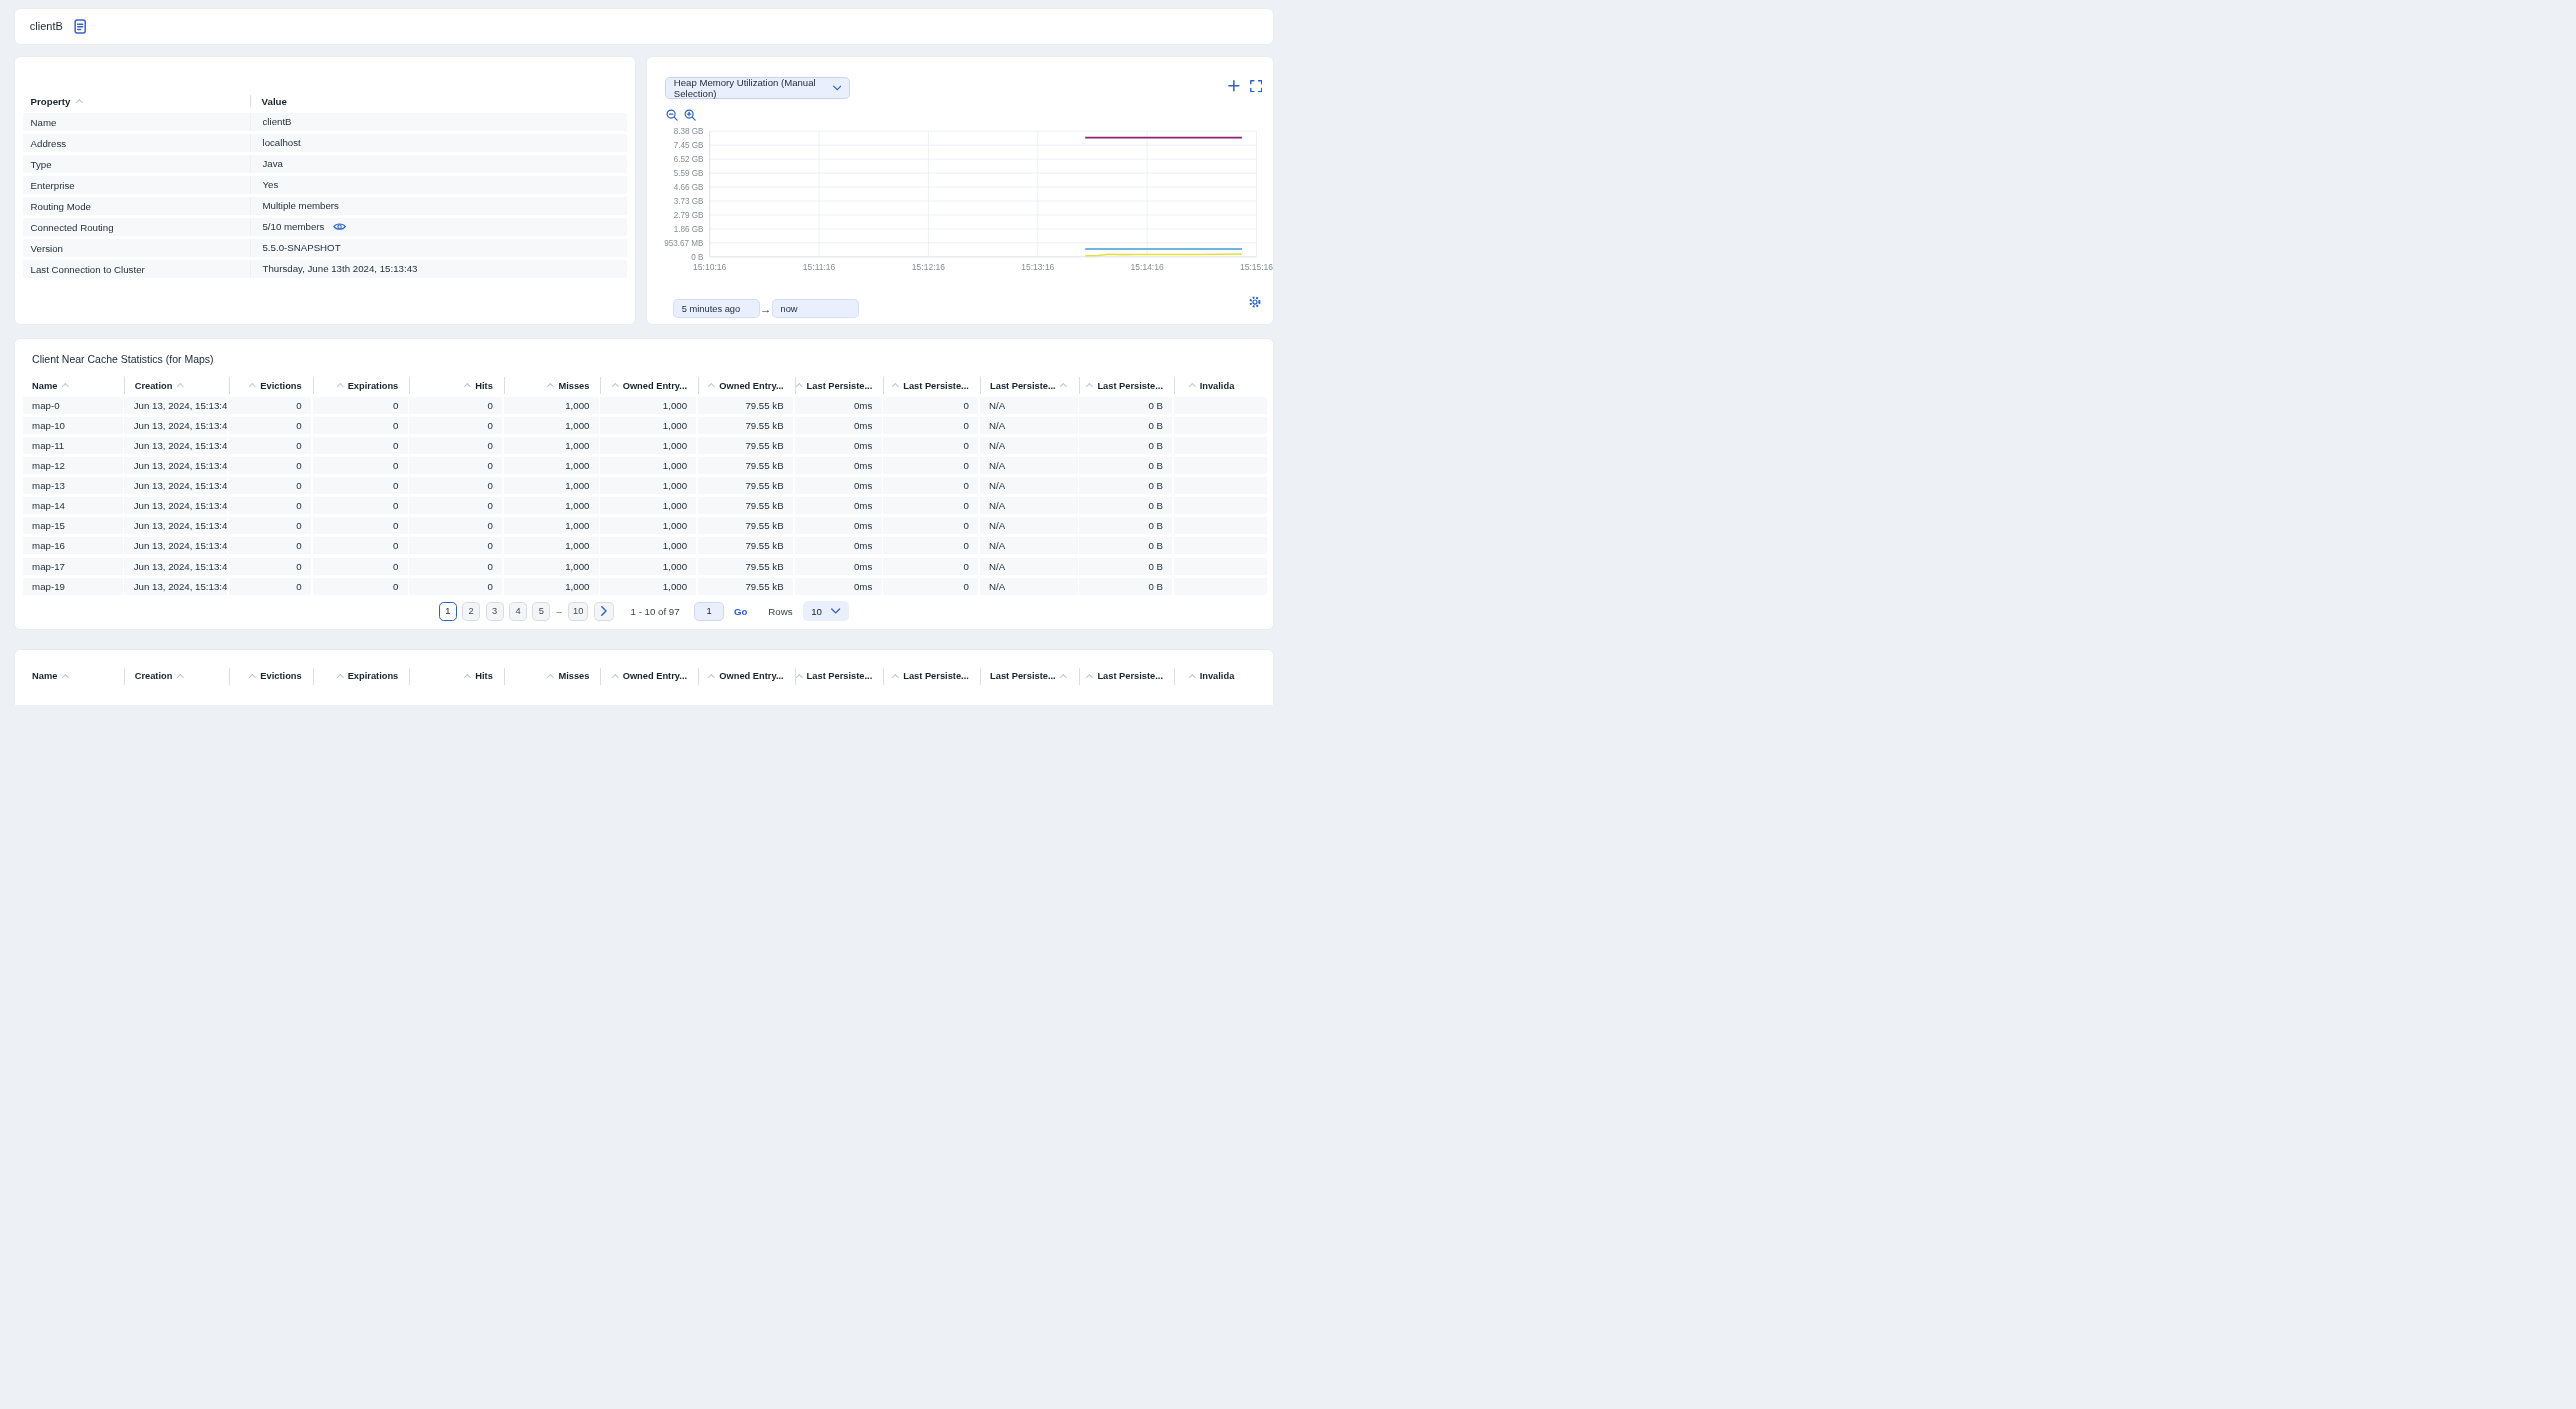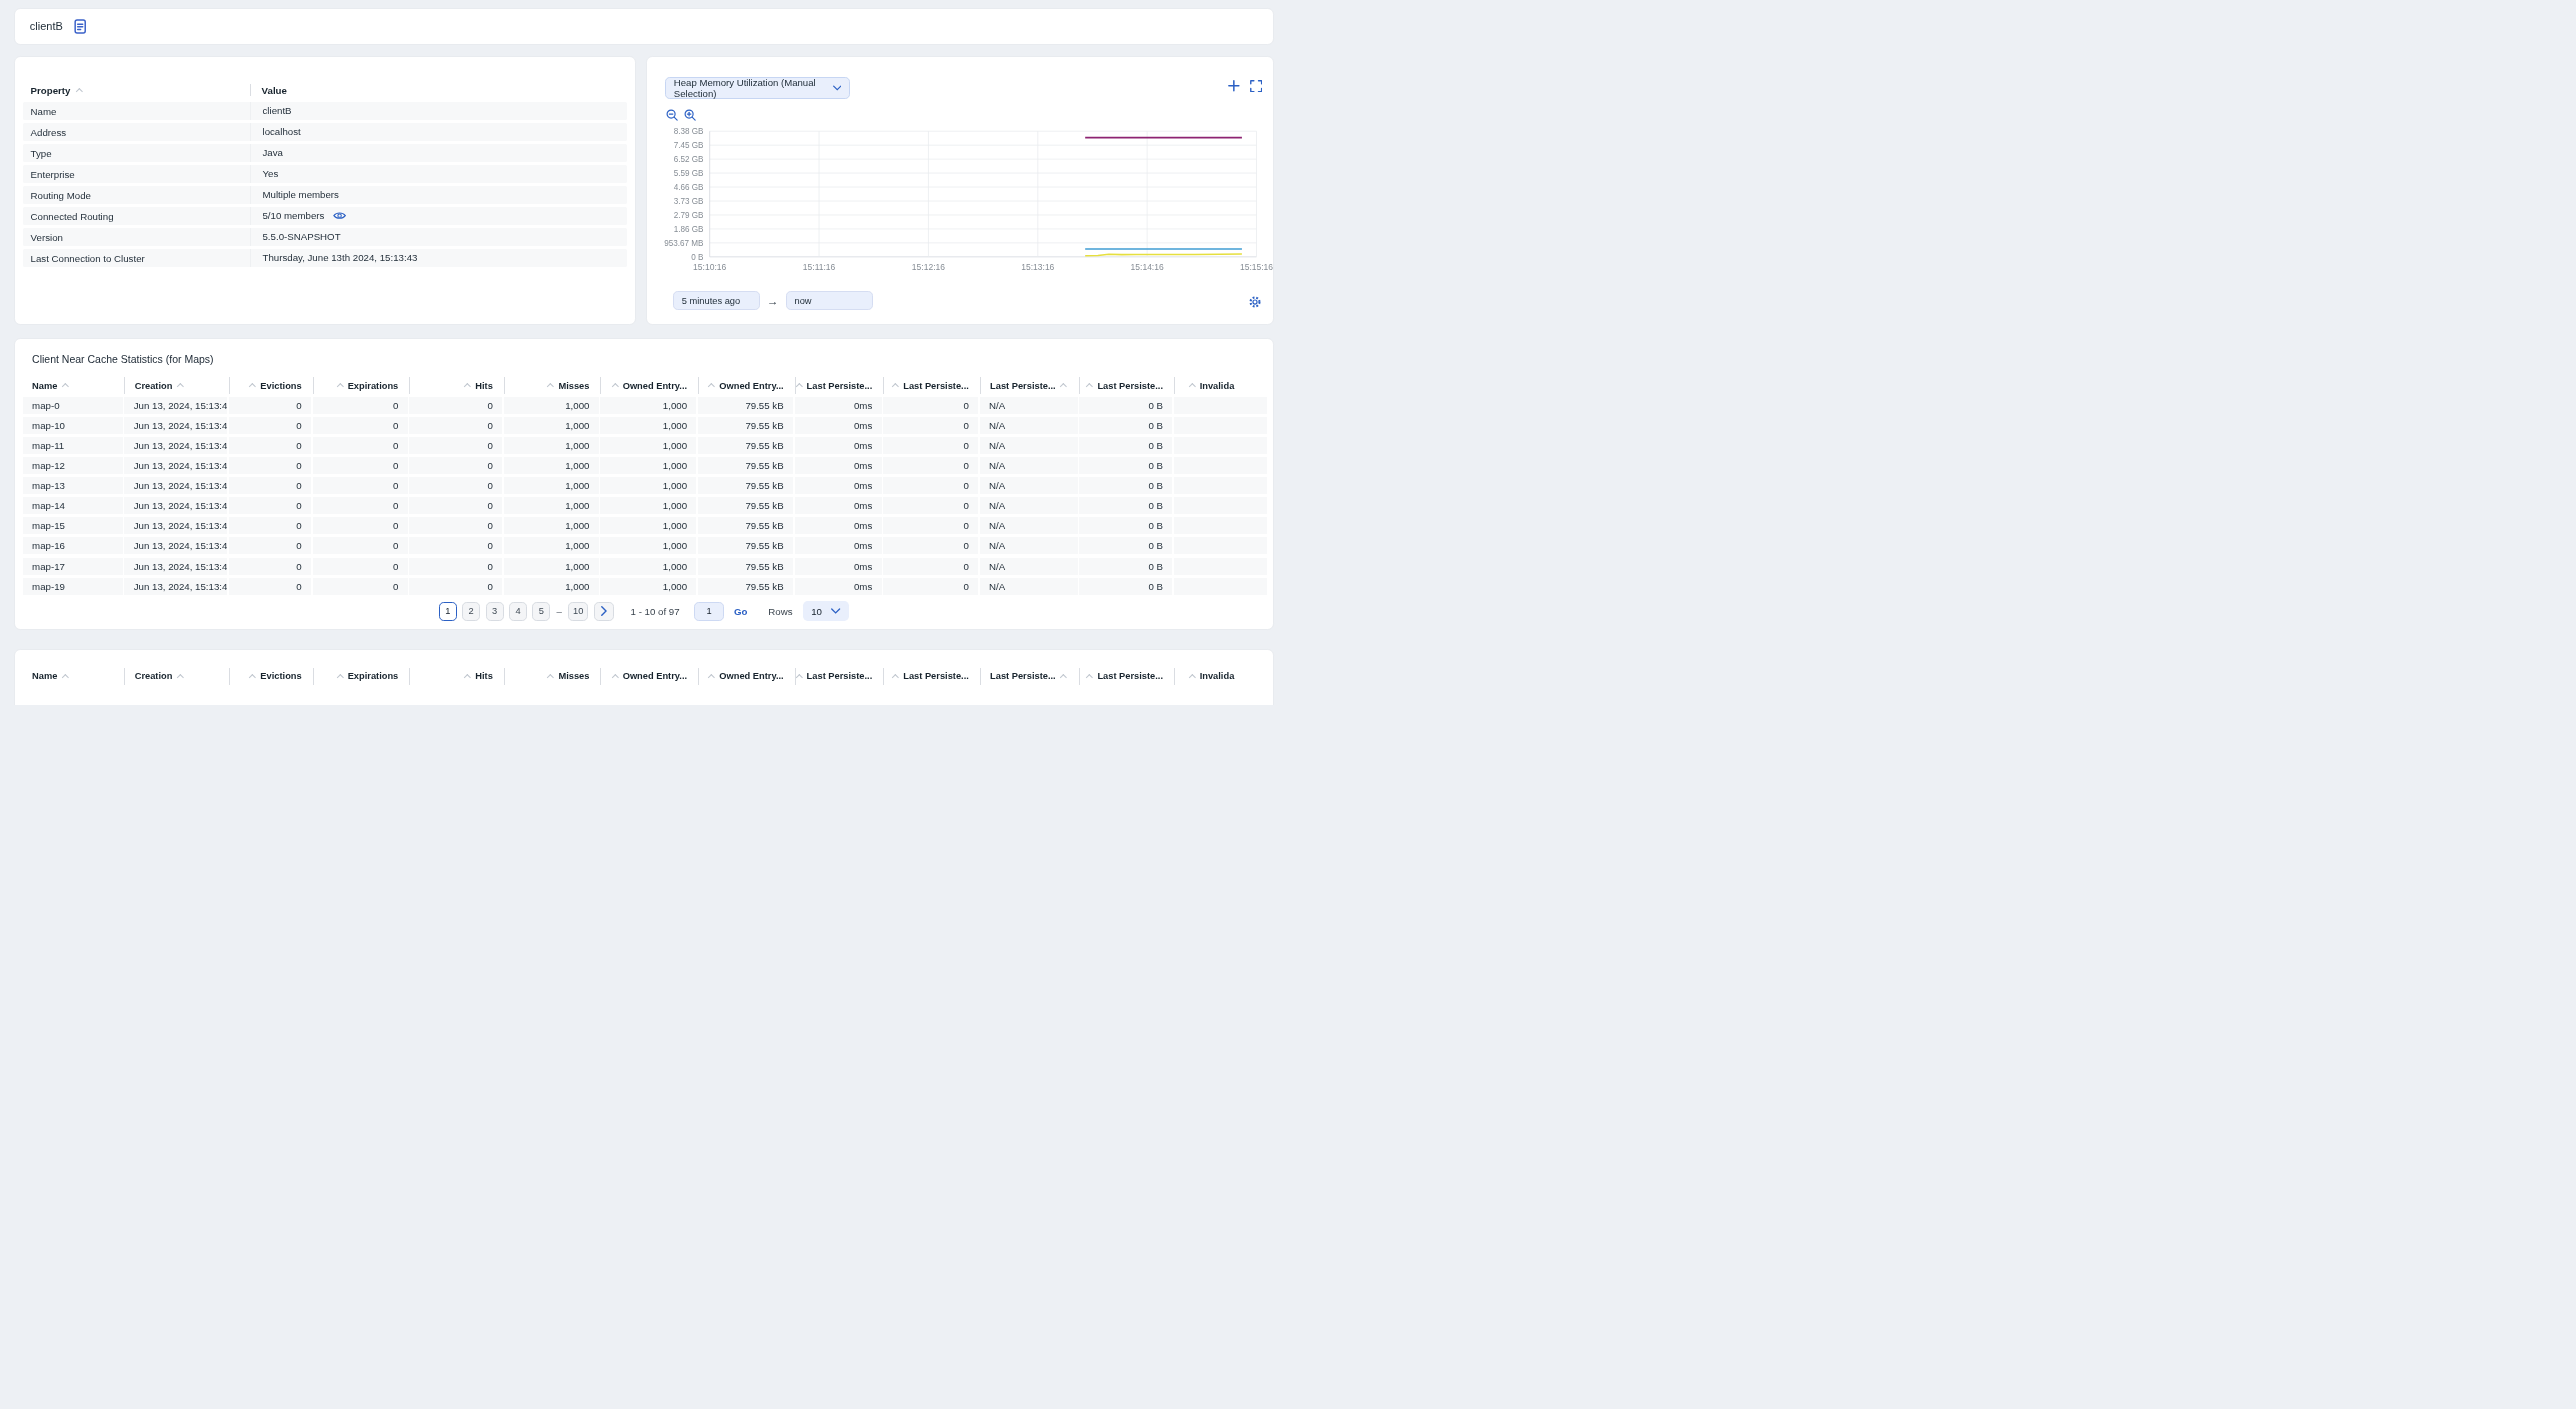--- a/index.html
+++ b/index.html
@@ -22,42 +22,42 @@
   .tabs-row { position:relative; height:36px; padding-top:9.3px; }
   .tab-group { margin-left:3.1px; width:176px; height:22.6px; display:flex; border:0.8px solid #d5d9df; border-radius:6.2px; overflow:hidden; background:#fff; }
   .tab { flex:1; position:relative; text-align:center; font-size:9.7px; font-weight:700; color:#46515c; line-height:19.4px; cursor:pointer; }
   .tab + .tab { border-left:0.8px solid #d5d9df; }
   .tab::after { content:''; position:absolute; left:0; right:0; bottom:0; height:3.1px; background:#c8cdd5; }
   .tab.active { color:#101d28; }
   .tab.active::after { background:#84c86e; }
   .copy-btn { position:absolute; right:9.3px; top:11px; height:22px; padding:0 11px; display:flex; align-items:center; gap:6.2px;
     background:#fff; border:1.2px solid #2b60c4; border-radius:11.7px; color:#2b60c4; font-family:"Liberation Sans",sans-serif;
     font-size:9.3px; font-weight:700; letter-spacing:0.3px; cursor:pointer; }
-  .prop-head { display:flex; align-items:center; height:23px; margin-top:14px; font-size:9.7px; font-weight:700; color:#18242e; }
+  .prop-head { display:flex; align-items:center; height:23px; margin-top:25px; font-size:9.7px; font-weight:700; color:#18242e; }
   .prop-head .pcol1 { width:227px; padding-left:7.8px; display:flex; align-items:center; cursor:pointer; }
   .prop-head .pdiv { width:0.8px; height:12.4px; background:#dadde2; }
   .prop-head .pcol2 { padding-left:11px; }
   .prow { display:flex; align-items:center; height:18.7px; margin-bottom:2.3px; background:#f7f8f9; border-radius:1.6px; font-size:9.7px; color:#25313c; }
   .prow .pname { width:227px; padding-left:7.8px; }
   .prow .pval { padding-left:11.7px; display:flex; align-items:center; gap:8.6px; border-left:0.8px solid #eef0f2; height:100%; line-height:18.7px; }
   .chev { display:inline-block; width:4.7px; height:4.7px; border-left:1.2px solid #bfc6ce; border-top:1.2px solid #bfc6ce; transform:rotate(45deg); flex:none; }
   .prop-head .chev { margin-left:7px; margin-top:1.6px; }
 
   
   .right-card { left:646px; top:56px; width:628px; height:269px; }
   .metric-select { position:absolute; left:18px; top:20px; width:185px; height:22px; background:#e9effc; border:0.8px solid #c7d6f3;
     border-radius:4.7px; display:flex; align-items:center; padding:0 7.8px; font-size:9.6px; color:#23303b; cursor:pointer; }
   .metric-select svg { margin-left:auto; }
   .chart-top-icons { position:absolute; right:11px; top:23px; display:flex; gap:10px; }
   .icon-btn { cursor:pointer; display:flex; align-items:center; }
   .zoom-icons { position:absolute; left:18.7px; top:52px; display:flex; gap:6.2px; }
   #chart-holder { position:absolute; left:0; top:68px; width:628px; height:159px; }
   .ylab { font-size:10.5px; fill:#868d95; font-family:"Liberation Sans",sans-serif; }
   .xlab { font-size:11px; fill:#868d95; font-family:"Liberation Sans",sans-serif; }
-  .time-row { position:absolute; left:26px; bottom:14px; display:flex; align-items:center; gap:7px; }
+  .time-row { position:absolute; left:26px; bottom:6px; display:flex; align-items:center; }
   .time-input { width:87px; height:18.7px; background:#e9effc; border:0.8px solid #d5ddf2; border-radius:4.7px; padding:0 7.8px;
     font-family:"Liberation Sans",sans-serif; font-size:9.3px; color:#1d2a35; }
   .arrow-glyph { font-size:11.7px; color:#1d2a35; }
   .gear-btn { position:absolute; right:11px; bottom:12.4px; cursor:pointer; }
 
   
   .maps-card { left:14px; top:338px; width:1260px; height:292px; padding:11px 7.8px 0 7.8px; overflow:hidden; }
   .caches-card { left:14px; top:649px; width:1260px; height:140px; padding:4.7px 7.8px 0 7.8px; overflow:hidden; }
   .section-title { font-size:10.5px; color:#1b2733; margin:3.1px 0 0 9.3px; }
   .caches-card .section-title { margin-top:1.6px; }

